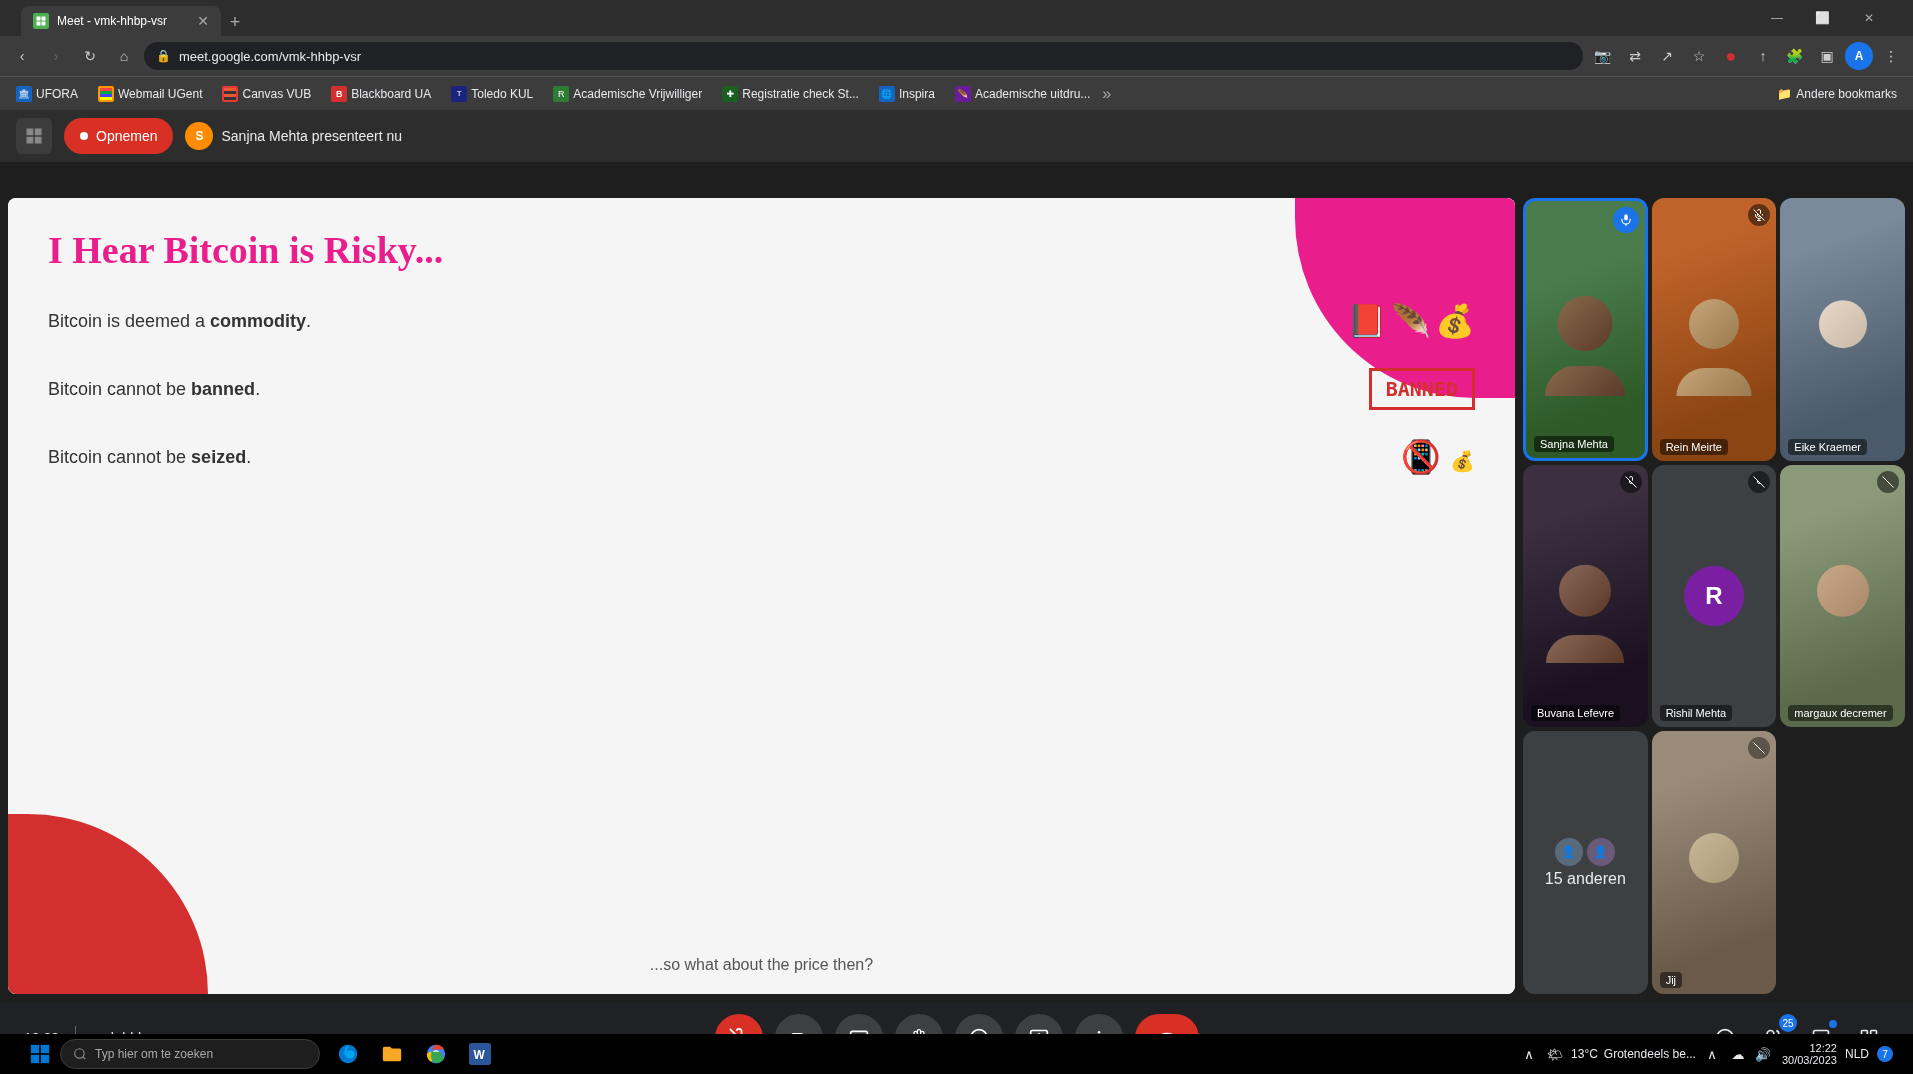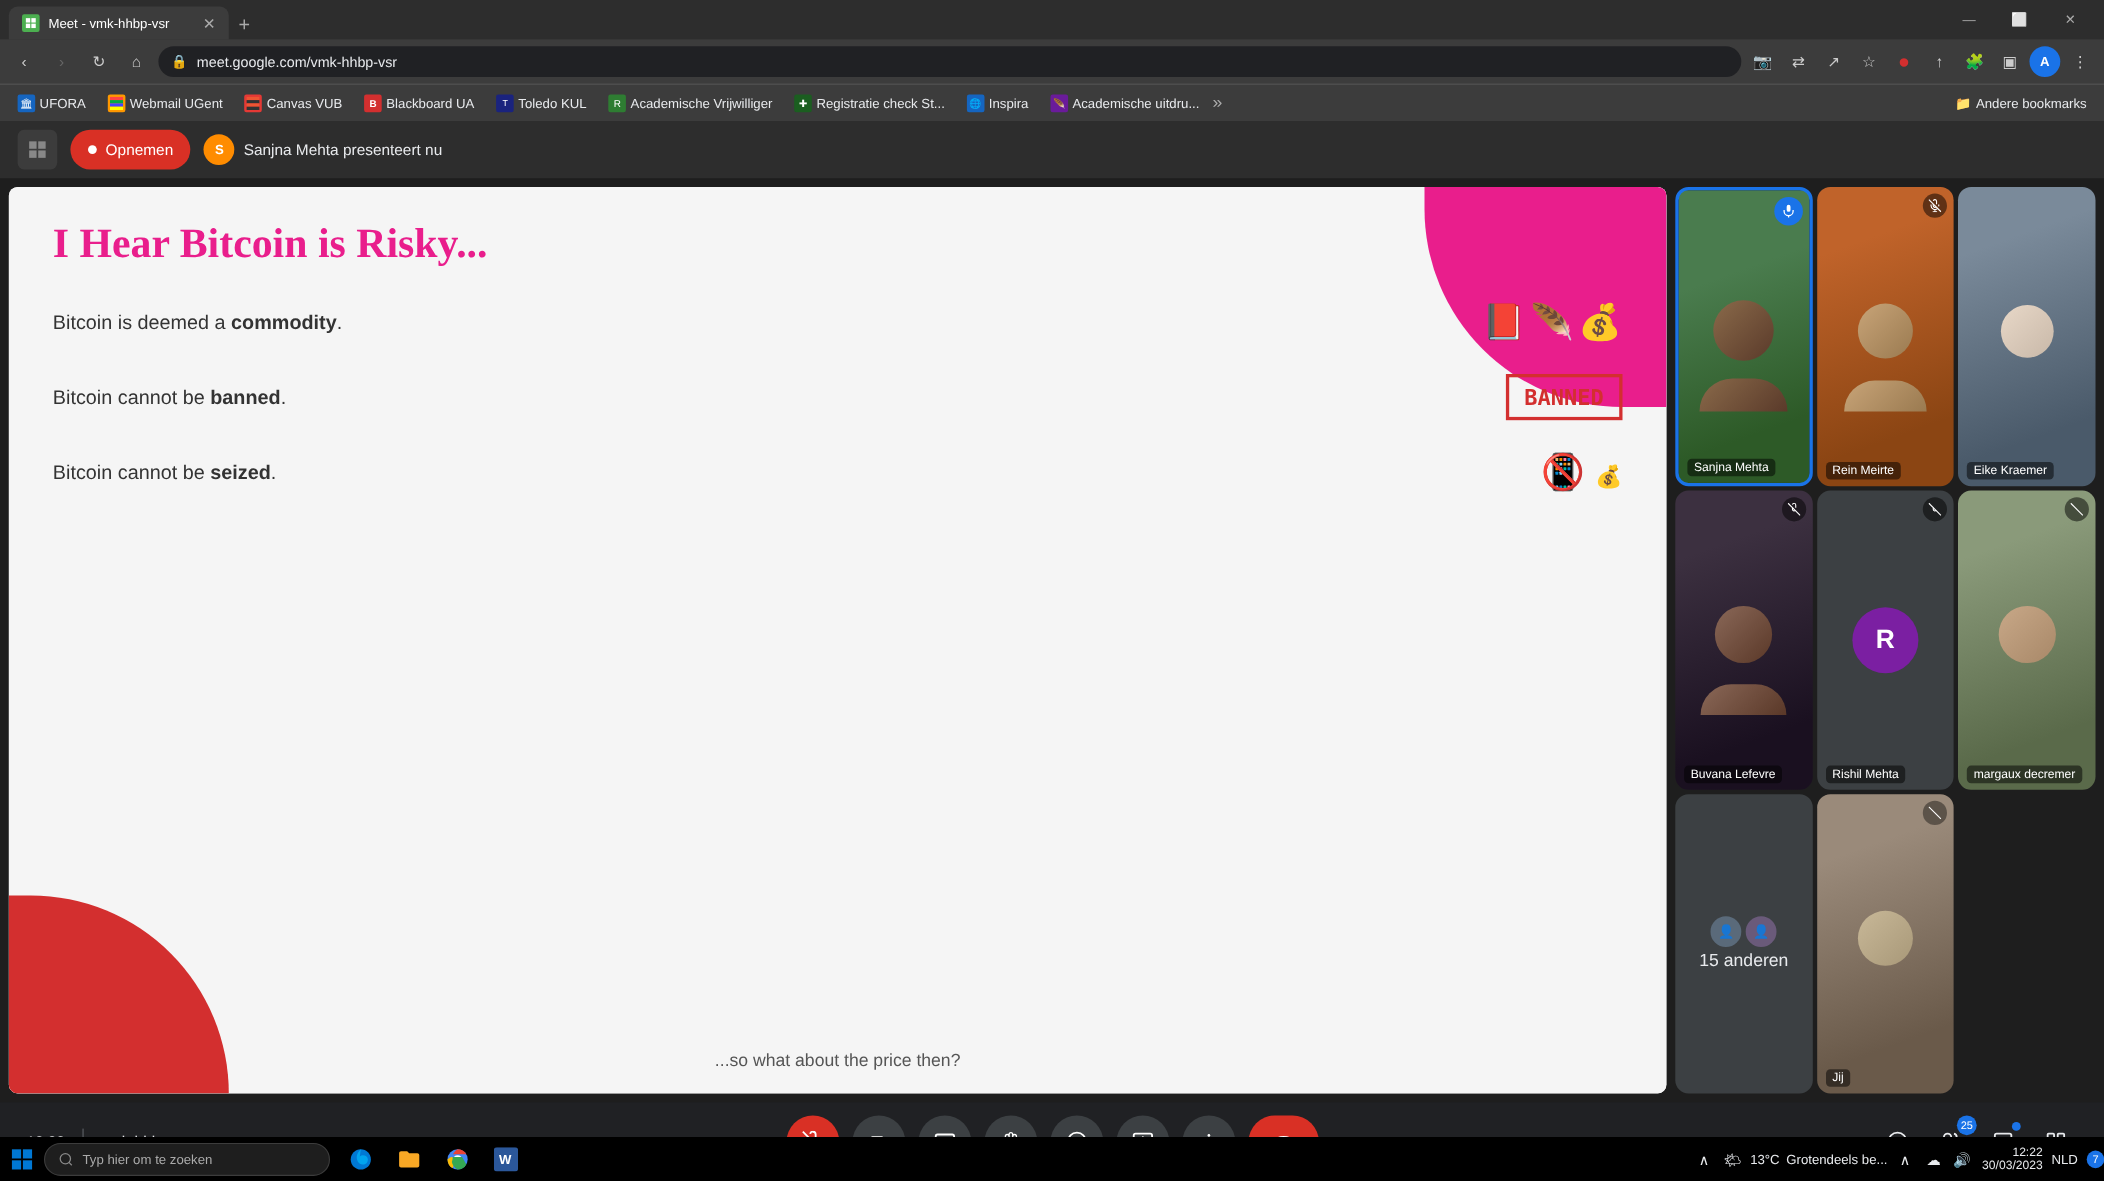--- a/index.html
+++ b/index.html
@@ -1,20 +1,20 @@
 <!DOCTYPE html>
 <html><head>
   <meta charset="utf-8">
   <style>
     * { margin: 0; padding: 0; box-sizing: border-box; }
     body { width: 1913px; height: 1074px; overflow: hidden; font-family: 'Segoe UI', Arial, sans-serif; background: #202124; }
 
     
     .browser-chrome { background: #3c3c3c; width: 100%; }
-    .tab-bar { background: #2d2d2d; height: 36px; display: flex; align-items: flex-end; padding: 0 8px; }
+    .tab-bar { background: #2d2d2d; height: 36px; display: flex; align-items: flex-end; padding: 0 21px; }
     .tab { background: #3c3c3c; height: 30px; display: flex; align-items: center; padding: 0 12px; border-radius: 8px 8px 0 0; min-width: 200px; max-width: 240px; gap: 8px; color: #fff; font-size: 13px; }
     .tab-favicon { width: 16px; height: 16px; background: #4caf50; border-radius: 2px; display: flex; align-items: center; justify-content: center; font-size: 9px; color: #fff; }
     .tab-title { flex: 1; overflow: hidden; text-overflow: ellipsis; white-space: nowrap; font-size: 12px; }
     .tab-close { color: #aaa; font-size: 14px; cursor: pointer; }
     .tab-new { width: 28px; height: 28px; display: flex; align-items: center; justify-content: center; color: #aaa; font-size: 18px; cursor: pointer; border-radius: 50%; }
     .window-controls { display: flex; gap: 0; margin-left: auto; align-items: center; }
     .wc-btn { width: 46px; height: 36px; display: flex; align-items: center; justify-content: center; color: #aaa; font-size: 12px; cursor: pointer; }
 
     .address-bar-row { background: #3c3c3c; height: 40px; display: flex; align-items: center; padding: 0 8px; gap: 6px; }
     .nav-btn { width: 28px; height: 28px; display: flex; align-items: center; justify-content: center; color: #ccc; font-size: 14px; cursor: pointer; border-radius: 50%; }
@@ -33,21 +33,21 @@
     
     .meet-container { width: 100%; height: calc(1074px - 110px); background: #1e1e1e; display: flex; flex-direction: column; }
     .meet-header { background: #2d2d2d; height: 52px; display: flex; align-items: center; padding: 0 16px; gap: 12px; }
     .grid-icon-btn { width: 36px; height: 36px; background: #3c3c3c; border-radius: 6px; display: flex; align-items: center; justify-content: center; color: #aaa; font-size: 16px; }
     .record-btn { background: #d93025; color: #fff; border-radius: 20px; height: 36px; padding: 0 16px; display: flex; align-items: center; gap: 8px; font-size: 14px; cursor: pointer; }
     .record-dot { width: 8px; height: 8px; border-radius: 50%; background: #fff; }
     .presenter-badge { display: flex; align-items: center; gap: 8px; color: #e8eaed; font-size: 14px; }
     .presenter-avatar { width: 28px; height: 28px; border-radius: 50%; background: #ff8c00; display: flex; align-items: center; justify-content: center; color: #fff; font-size: 12px; font-weight: bold; }
 
     
-    .meet-main { flex: 1; display: flex; overflow: hidden; }
+    .meet-main { flex: 1; display: flex; overflow: hidden; margin-top: 28px; }
     .presentation-area { flex: 1; background: #f0f0f0; margin: 8px; border-radius: 8px; overflow: hidden; position: relative; }
     .presentation-slide { width: 100%; height: 100%; background: #f5f5f5; position: relative; display: flex; flex-direction: column; }
     .slide-bg-top-right { position: absolute; top: 0; right: 0; width: 220px; height: 200px; background: #e91e8c; border-radius: 0 0 0 180px; }
     .slide-bg-bottom-left { position: absolute; bottom: 0; left: 0; width: 200px; height: 180px; background: #d32f2f; border-radius: 0 180px 0 0; }
     .slide-content { position: relative; z-index: 1; padding: 30px 40px; flex: 1; }
     .slide-title { color: #e91e8c; font-size: 38px; font-weight: bold; margin-bottom: 30px; font-family: Georgia, serif; }
     .slide-item { display: flex; align-items: center; margin-bottom: 28px; font-size: 18px; color: #333; gap: 20px; }
     .slide-item-text { flex: 1; }
     .slide-item-text b { font-weight: 900; text-align: center; }
     .banned-box { border: 3px solid #d32f2f; color: #d32f2f; font-size: 20px; font-weight: bold; padding: 6px 14px; display: inline-block; font-family: monospace; }
@@ -73,21 +73,21 @@
     .ctrl-btn-dark { background: #3c4043; }
     .ctrl-btn-end { background: #d93025; width: 64px; border-radius: 24px; }
     .footer-right { min-width: 200px; display: flex; align-items: center; justify-content: flex-end; gap: 8px; }
     .footer-icon-btn { width: 40px; height: 40px; border-radius: 50%; display: flex; align-items: center; justify-content: center; cursor: pointer; color: #e8eaed; font-size: 16px; }
     .people-badge { position: relative; }
     .badge-count { position: absolute; top: -4px; right: -4px; background: #1a73e8; color: #fff; font-size: 10px; width: 18px; height: 18px; border-radius: 50%; display: flex; align-items: center; justify-content: center; }
     .chat-badge { position: relative; }
     .chat-dot { position: absolute; top: 2px; right: 4px; width: 8px; height: 8px; border-radius: 50%; background: #1a73e8; }
 
     
-    .taskbar { background: #000000; height: 40px; display: flex; align-items: center; padding: 0 0; position: absolute; bottom: 0; width: 100%; }
+    .taskbar { background: #000000; height: 40px; display: flex; align-items: center; padding: 0 20px; position: absolute; bottom: 0; width: 100%; }
     .start-btn { width: 40px; height: 40px; display: flex; align-items: center; justify-content: center; cursor: pointer; }
     .search-bar { background: #1e1e1e; border: 1px solid #3c3c3c; border-radius: 20px; height: 30px; display: flex; align-items: center; padding: 0 12px; gap: 8px; min-width: 260px; }
     .search-bar-text { color: #aaa; font-size: 12px; }
     .taskbar-apps { display: flex; align-items: center; gap: 4px; margin-left: 8px; }
     .taskbar-app { width: 40px; height: 40px; display: flex; align-items: center; justify-content: center; cursor: pointer; border-radius: 4px; }
     .taskbar-right { margin-left: auto; display: flex; align-items: center; gap: 8px; color: #e8eaed; }
     .taskbar-time { display: flex; flex-direction: column; align-items: flex-end; font-size: 11px; color: #e8eaed; }
     .taskbar-systray { display: flex; align-items: center; gap: 6px; }
     .systray-icon { width: 20px; height: 20px; display: flex; align-items: center; justify-content: center; font-size: 13px; color: #e8eaed; cursor: pointer; }
     .notification-badge { background: #1a73e8; color: #fff; font-size: 10px; width: 16px; height: 16px; border-radius: 50%; display: flex; align-items: center; justify-content: center; }

